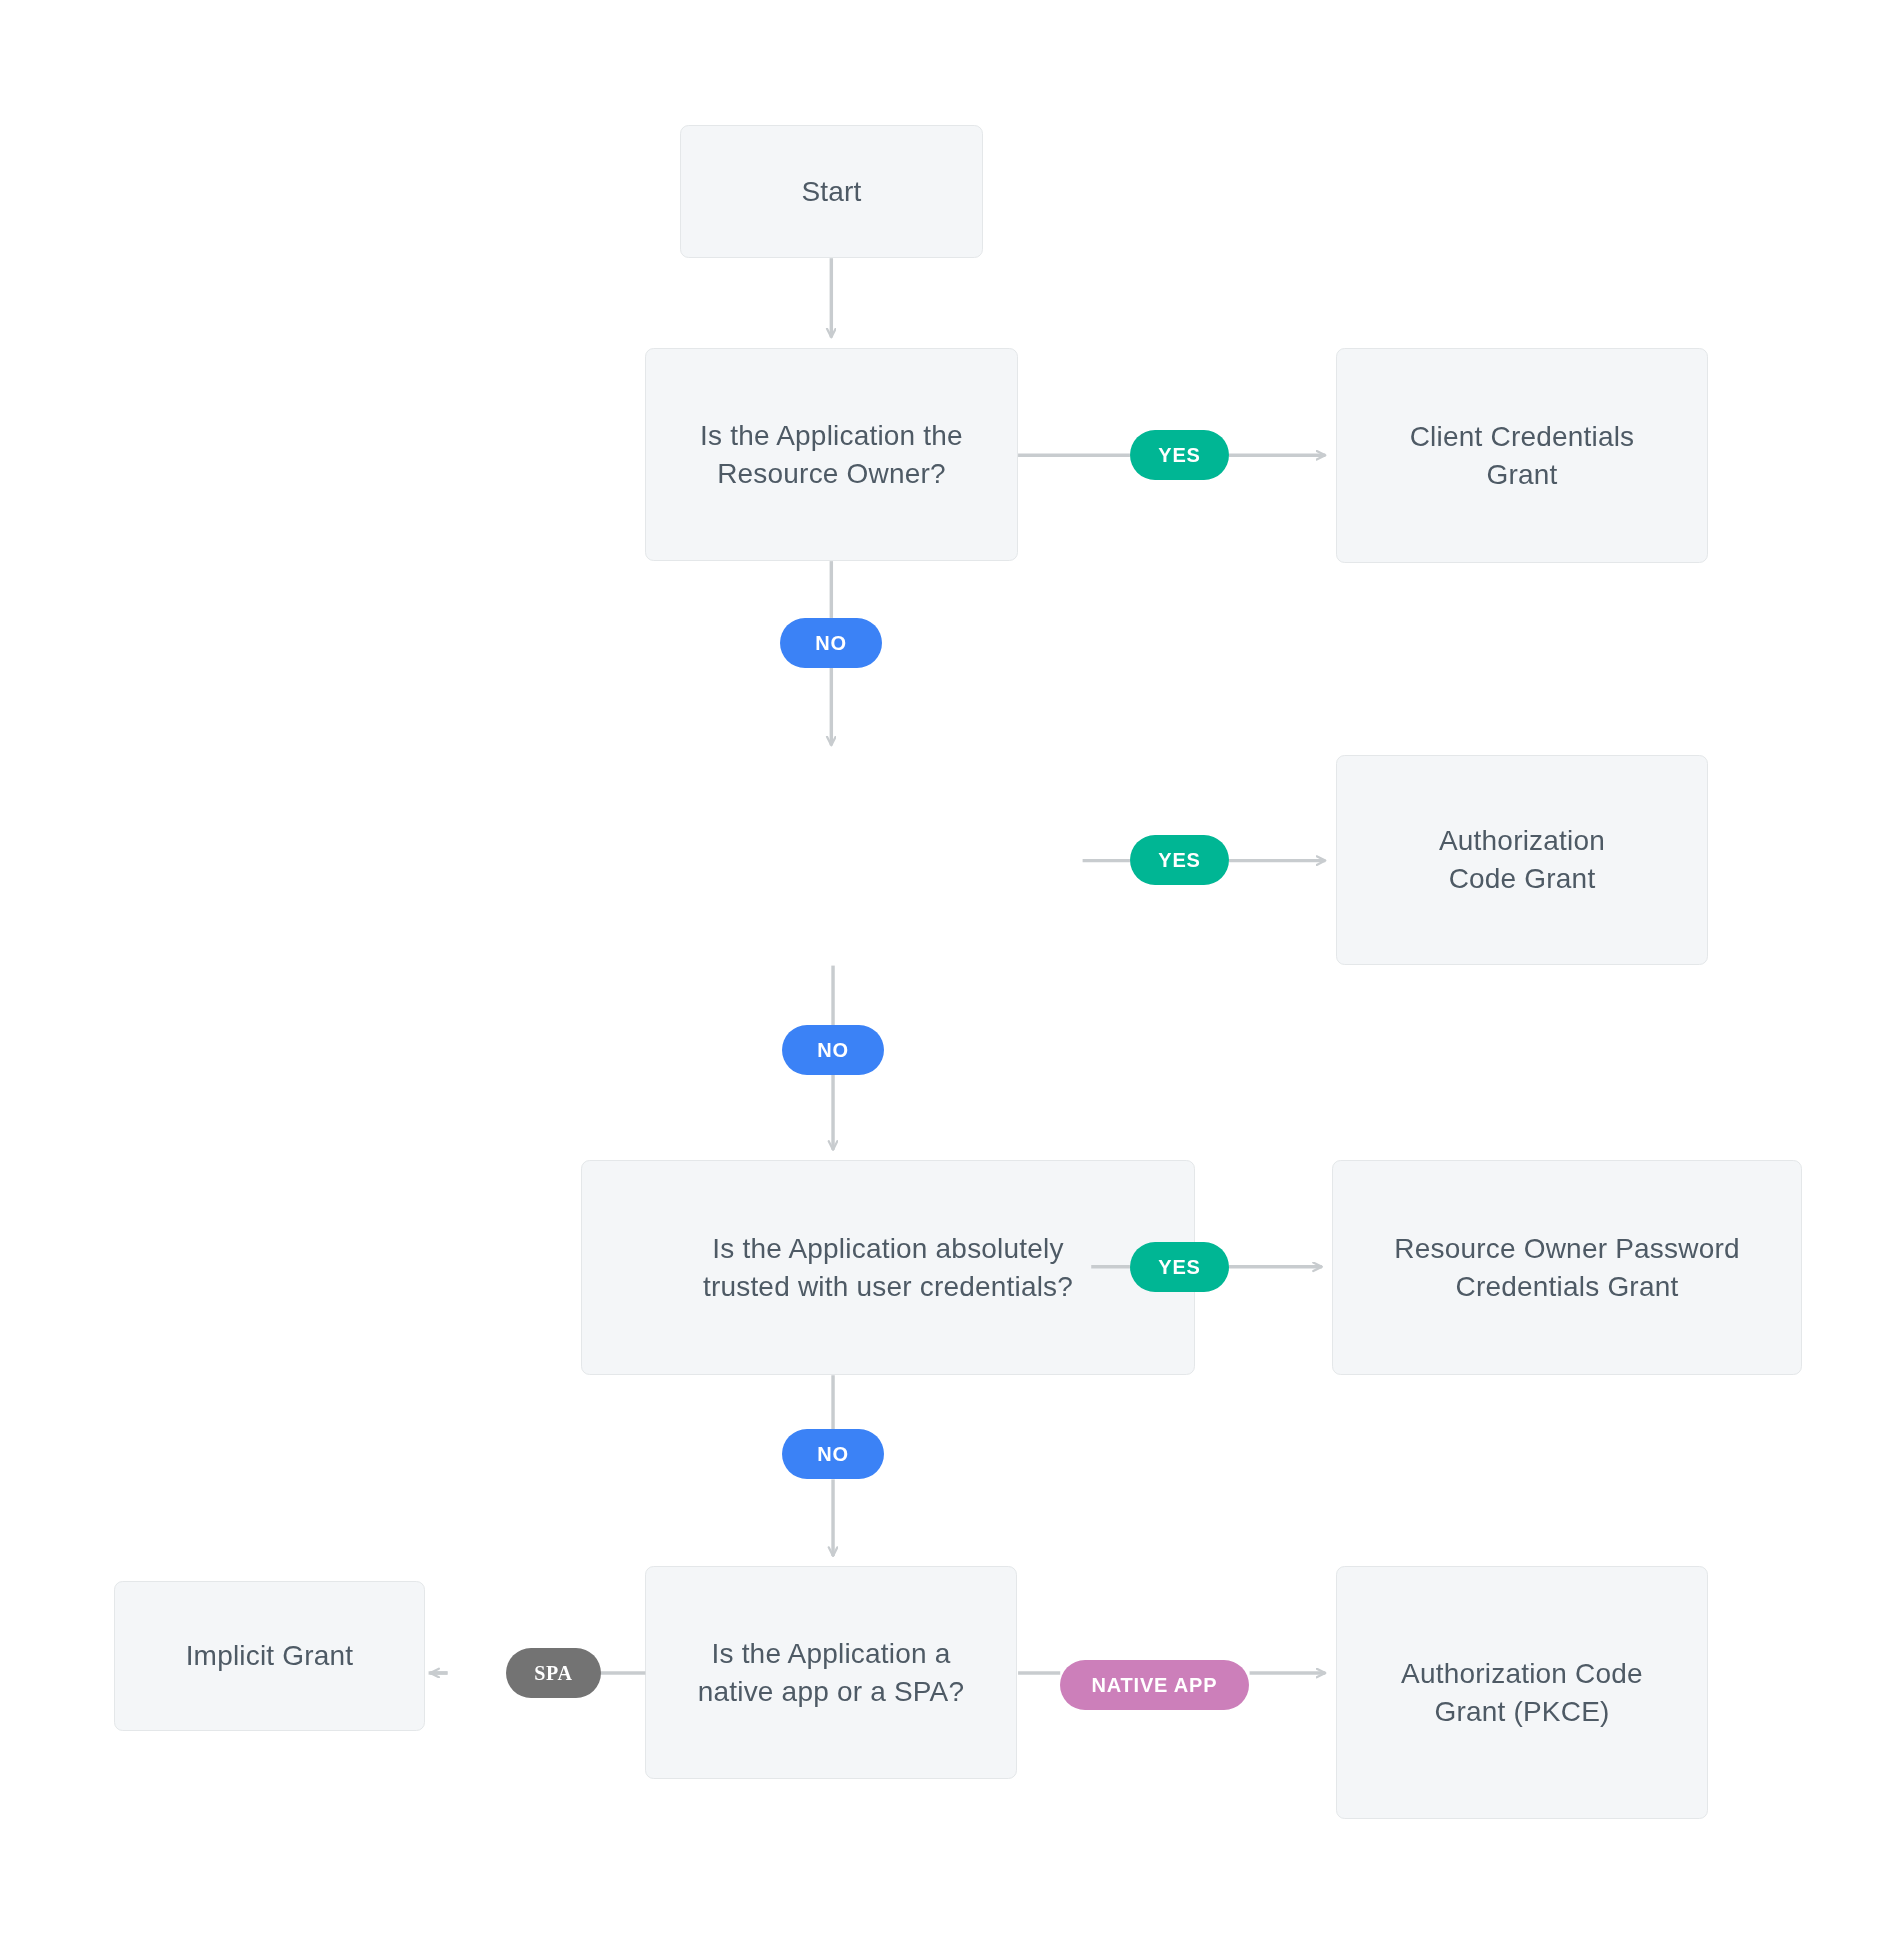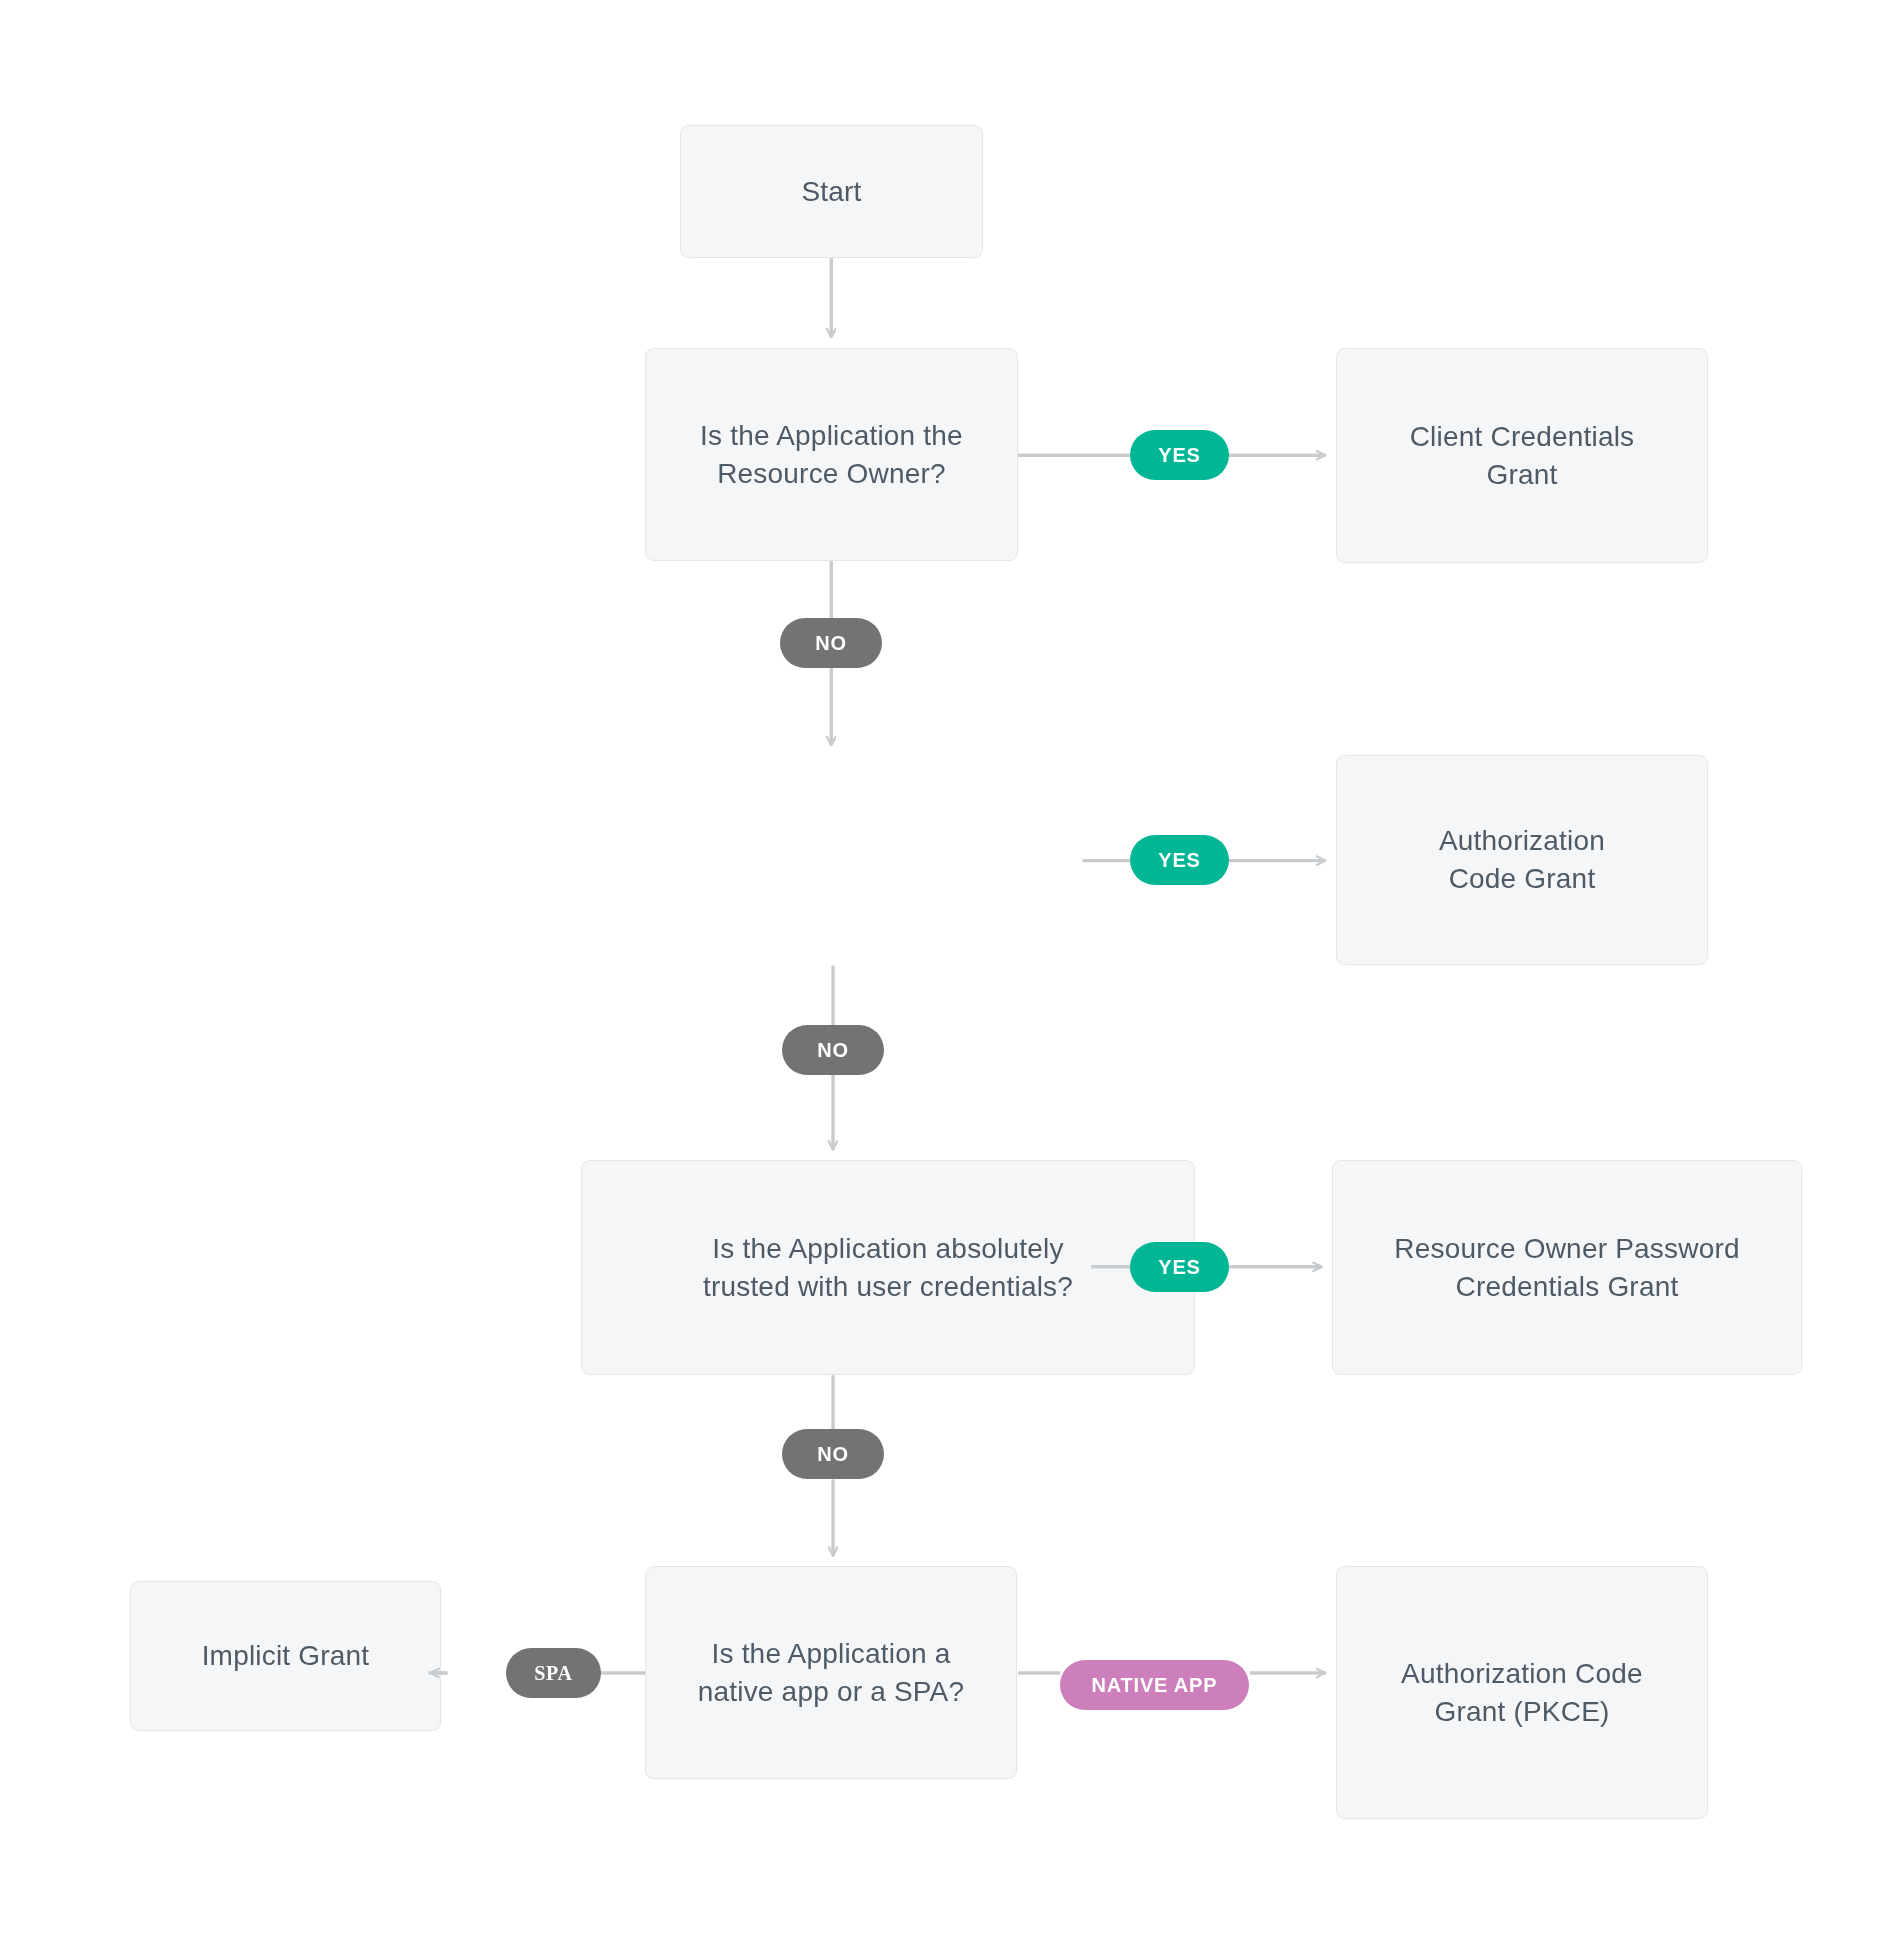--- a/index.html
+++ b/index.html
@@ -49,21 +49,21 @@
     justify-content: center;
     border-radius: 860px;
     color: #ffffff;
     font-size: 20px;
     font-weight: 700;
     letter-spacing: 0.8px;
     z-index: 5;
     white-space: nowrap;
   }
   .pill-yes { background: #00b694; }
-  .pill-no  { background: #737373; text-align: right; }
+  .pill-no  { background: #3b82f6; text-align: right; }
   .pill-spa { background: #737373; font-family: Liberation Serif, serif; }
   .pill-native { background: #cc7fba; }
 
   
   .edge-svg {
     position: absolute;
     left: 0;
     top: 0;
     width: 1895px;
     height: 1957px;
@@ -164,21 +164,21 @@
 
   <div class="node" style="left:1332px; top:1160px; width:470px; height:215px;">
     <span class="txt">Resource Owner Password
 Credentials Grant</span>
   </div>
 
   <div class="pill pill-no" style="left:782px; top:1429px; width:102px; height:50px;">
     <span>NO</span>
   </div>
 
-  <div class="node" style="left:130px; top:1581px; width:311px; height:150px;">
+  <div class="node" style="left:114px; top:1581px; width:311px; height:150px;">
     <span class="txt">Implicit Grant</span>
   </div>
 
   <div class="pill pill-spa" style="left:506px; top:1648px; width:95px; height:50px;">
     <span>SPA</span>
   </div>
 
   <div class="node" style="left:645px; top:1566px; width:372px; height:213px;">
     <span class="txt">Is the Application a
 native app or a SPA?</span>

